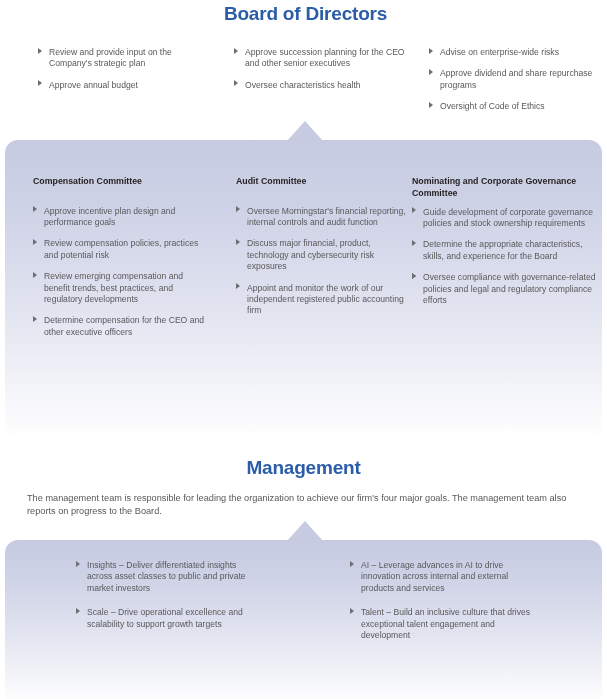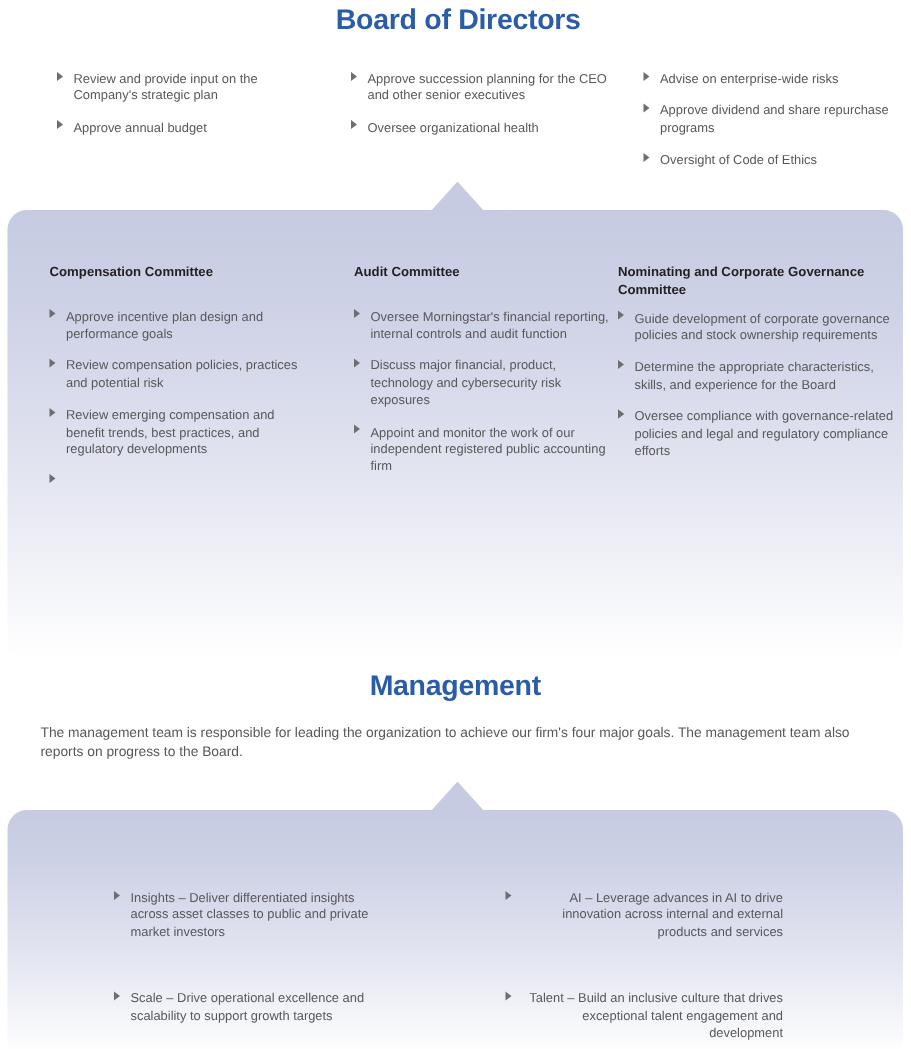--- a/index.html
+++ b/index.html
@@ -121,36 +121,36 @@
     margin: 0 0 18px 0;
   }
   #committee-col-2 .committee-heading { margin-bottom: 7.5px; }
 
   
   #management-section {
     position: absolute;
     left: 0; top: 435px;
     width: 607px;
   }
-  #management-title { margin-top: 12px; }
+  #management-title { margin-top: 22px; }
   #management-paragraph {
     margin: 13px 27px 0 27px;
     width: 553px;
   }
 
   
   #goals-content {
     position: absolute;
     left: 5px; top: 540px;
     width: 597px; height: 165px;
   }
   .goals-col { position: absolute; top: 20px; }
   #goals-col-0 { left: 71px;  width: 180px; }
-  #goals-col-1 { left: 332px; width: 185px; text-align: right; }
-  .goals-col ul.bullets li { margin-bottom: 13px; margin-top: 33px; }
+  #goals-col-1 { left: 345px; width: 185px; }
+  .goals-col ul.bullets li { margin-bottom: 13px; }
 </style>
 </head>
 <body>
 
 <div id="board-section">
   <h1 id="board-title" class="section-title">Board of Directors</h1>
 
   <div id="board-columns">
     <div class="board-col" id="board-col-0">
       <ul class="bullets">
@@ -166,21 +166,21 @@
     </div>
 
     <div class="board-col" id="board-col-1">
       <ul class="bullets">
         <li>
           <span class="bullet-mark"></span>
           <span>Approve succession planning for the CEO and other senior executives</span>
         </li>
         <li>
           <span class="bullet-mark"></span>
-          <span>Oversee organizational health</span>
+          <span>Oversee characteristics health</span>
         </li>
       </ul>
     </div>
 
     <div class="board-col" id="board-col-2">
       <ul class="bullets">
         <li>
           <span class="bullet-mark"></span>
           <span>Advise on enterprise-wide risks</span>
         </li>
@@ -211,20 +211,21 @@
       <li>
         <span class="bullet-mark"></span>
         <span>Review compensation policies, practices and potential risk</span>
       </li>
       <li>
         <span class="bullet-mark"></span>
         <span>Review emerging compensation and benefit trends, best practices, and regulatory developments</span>
       </li>
       <li>
         <span class="bullet-mark"></span>
+        <span>Determine compensation for the CEO and other executive officers</span>
       </li>
     </ul>
   </div>
 
   <div class="committee-col" id="committee-col-1">
     <h2 class="committee-heading">Audit Committee</h2>
     <ul class="bullets">
       <li>
         <span class="bullet-mark"></span>
         <span>Oversee Morningstar's financial reporting, internal controls and audit function</span>

